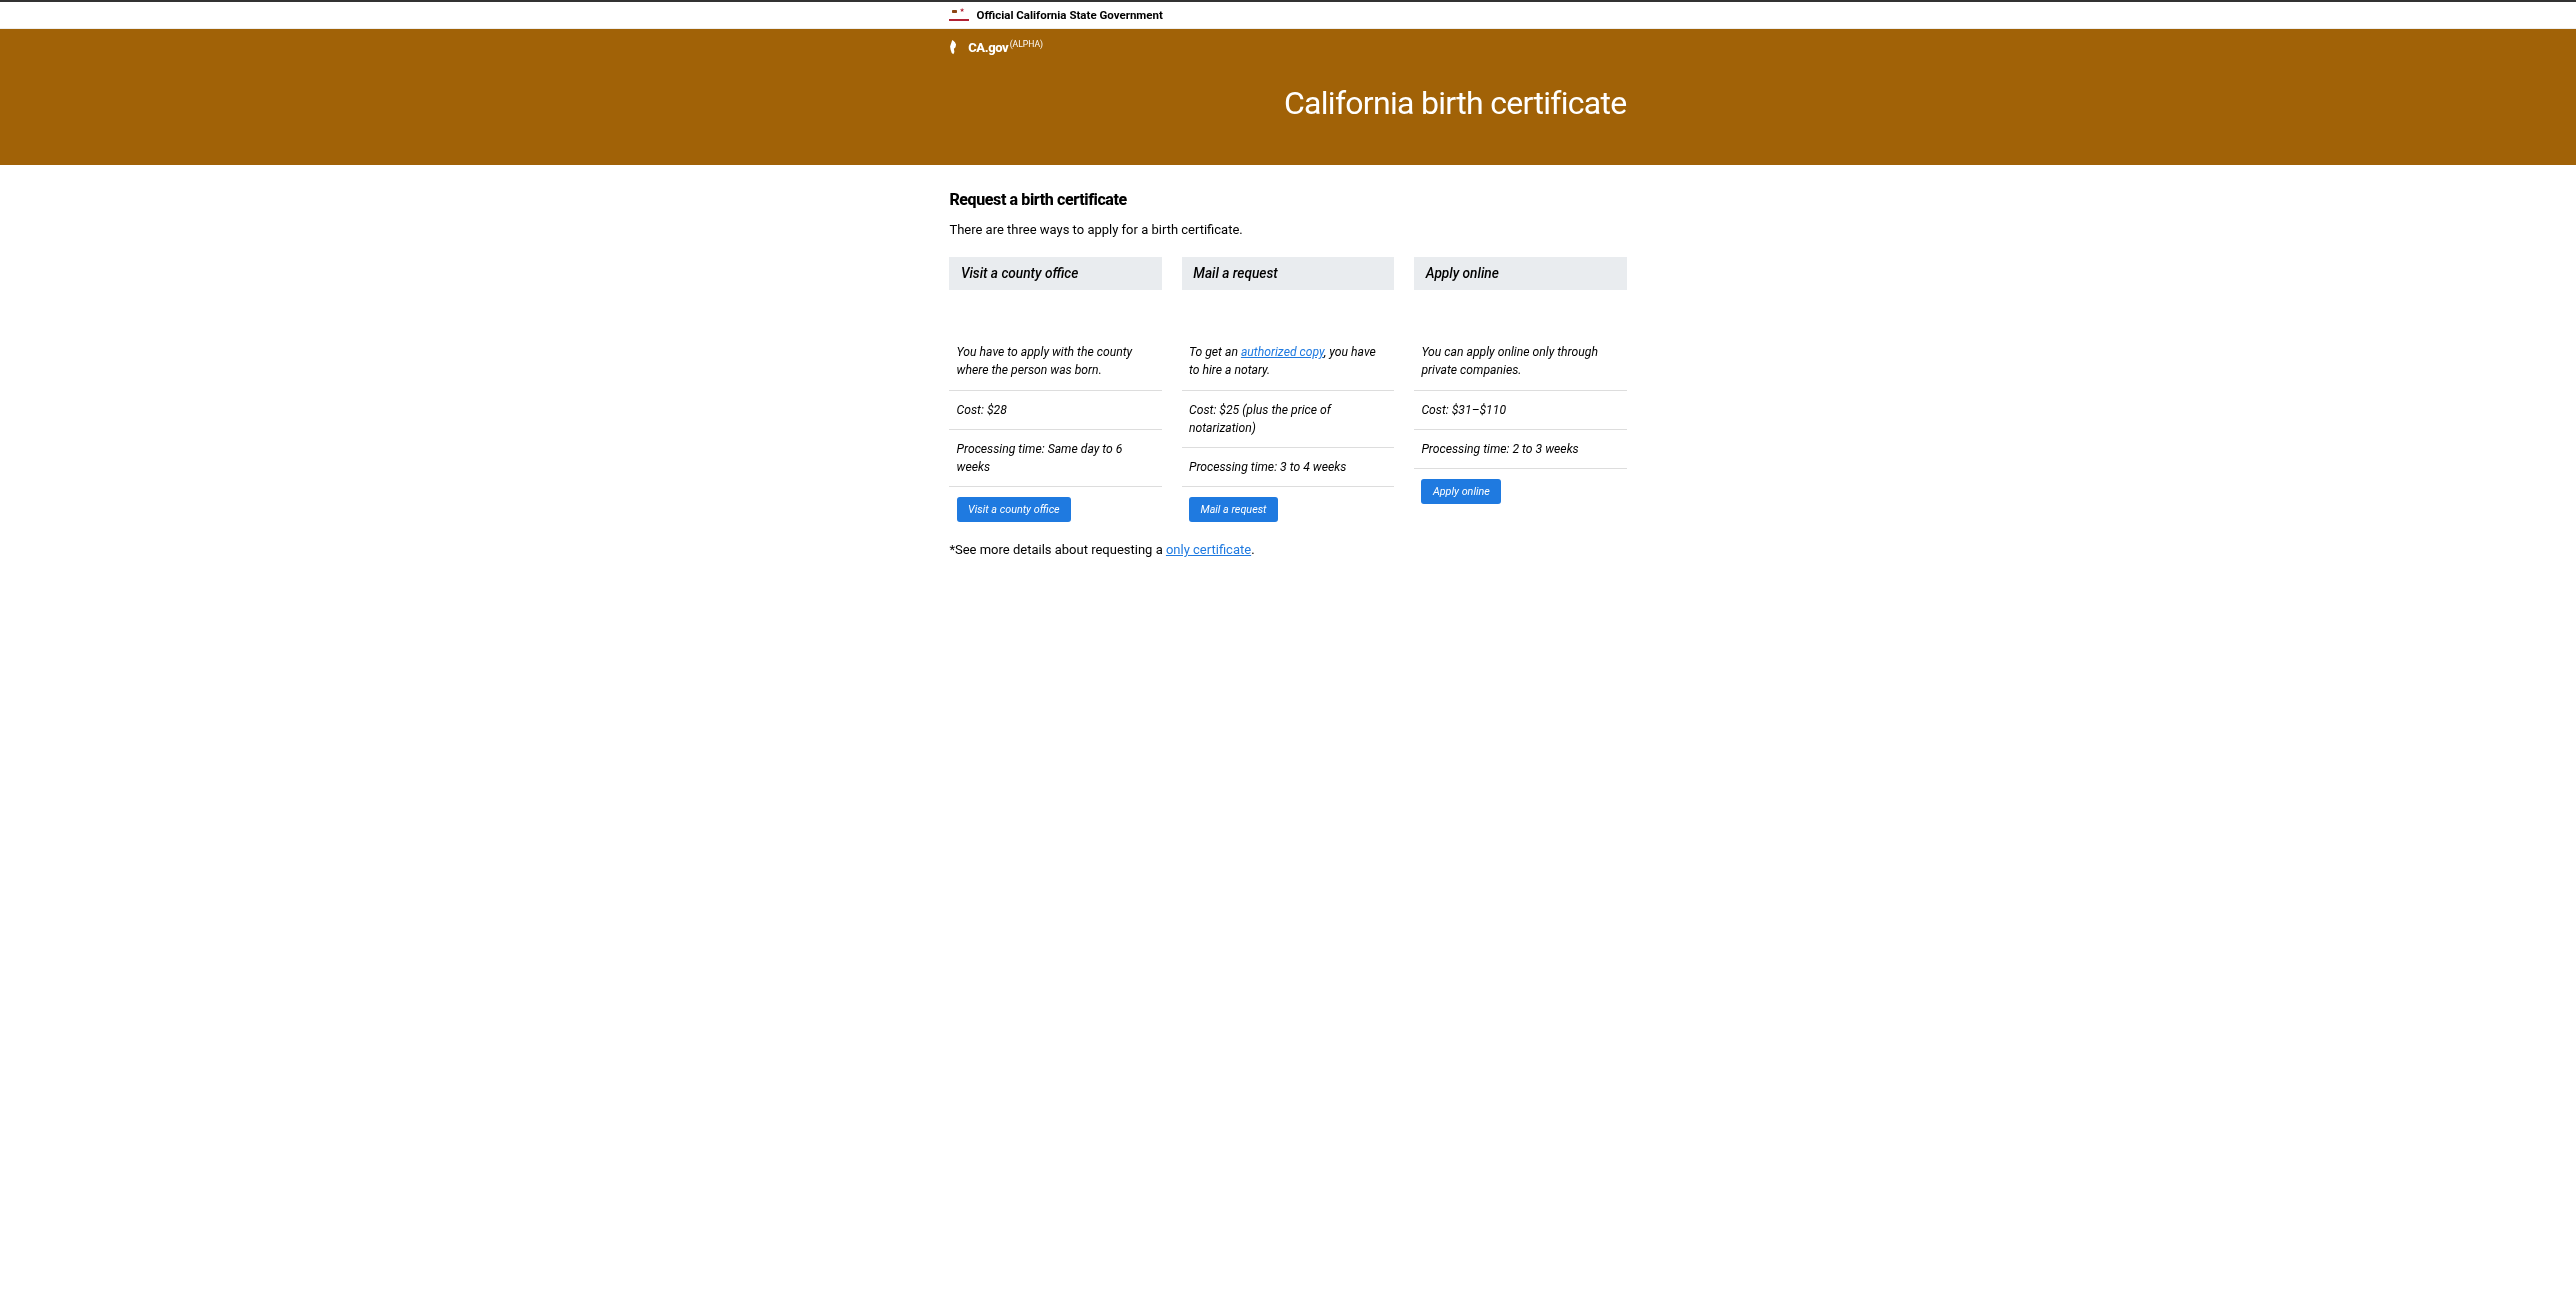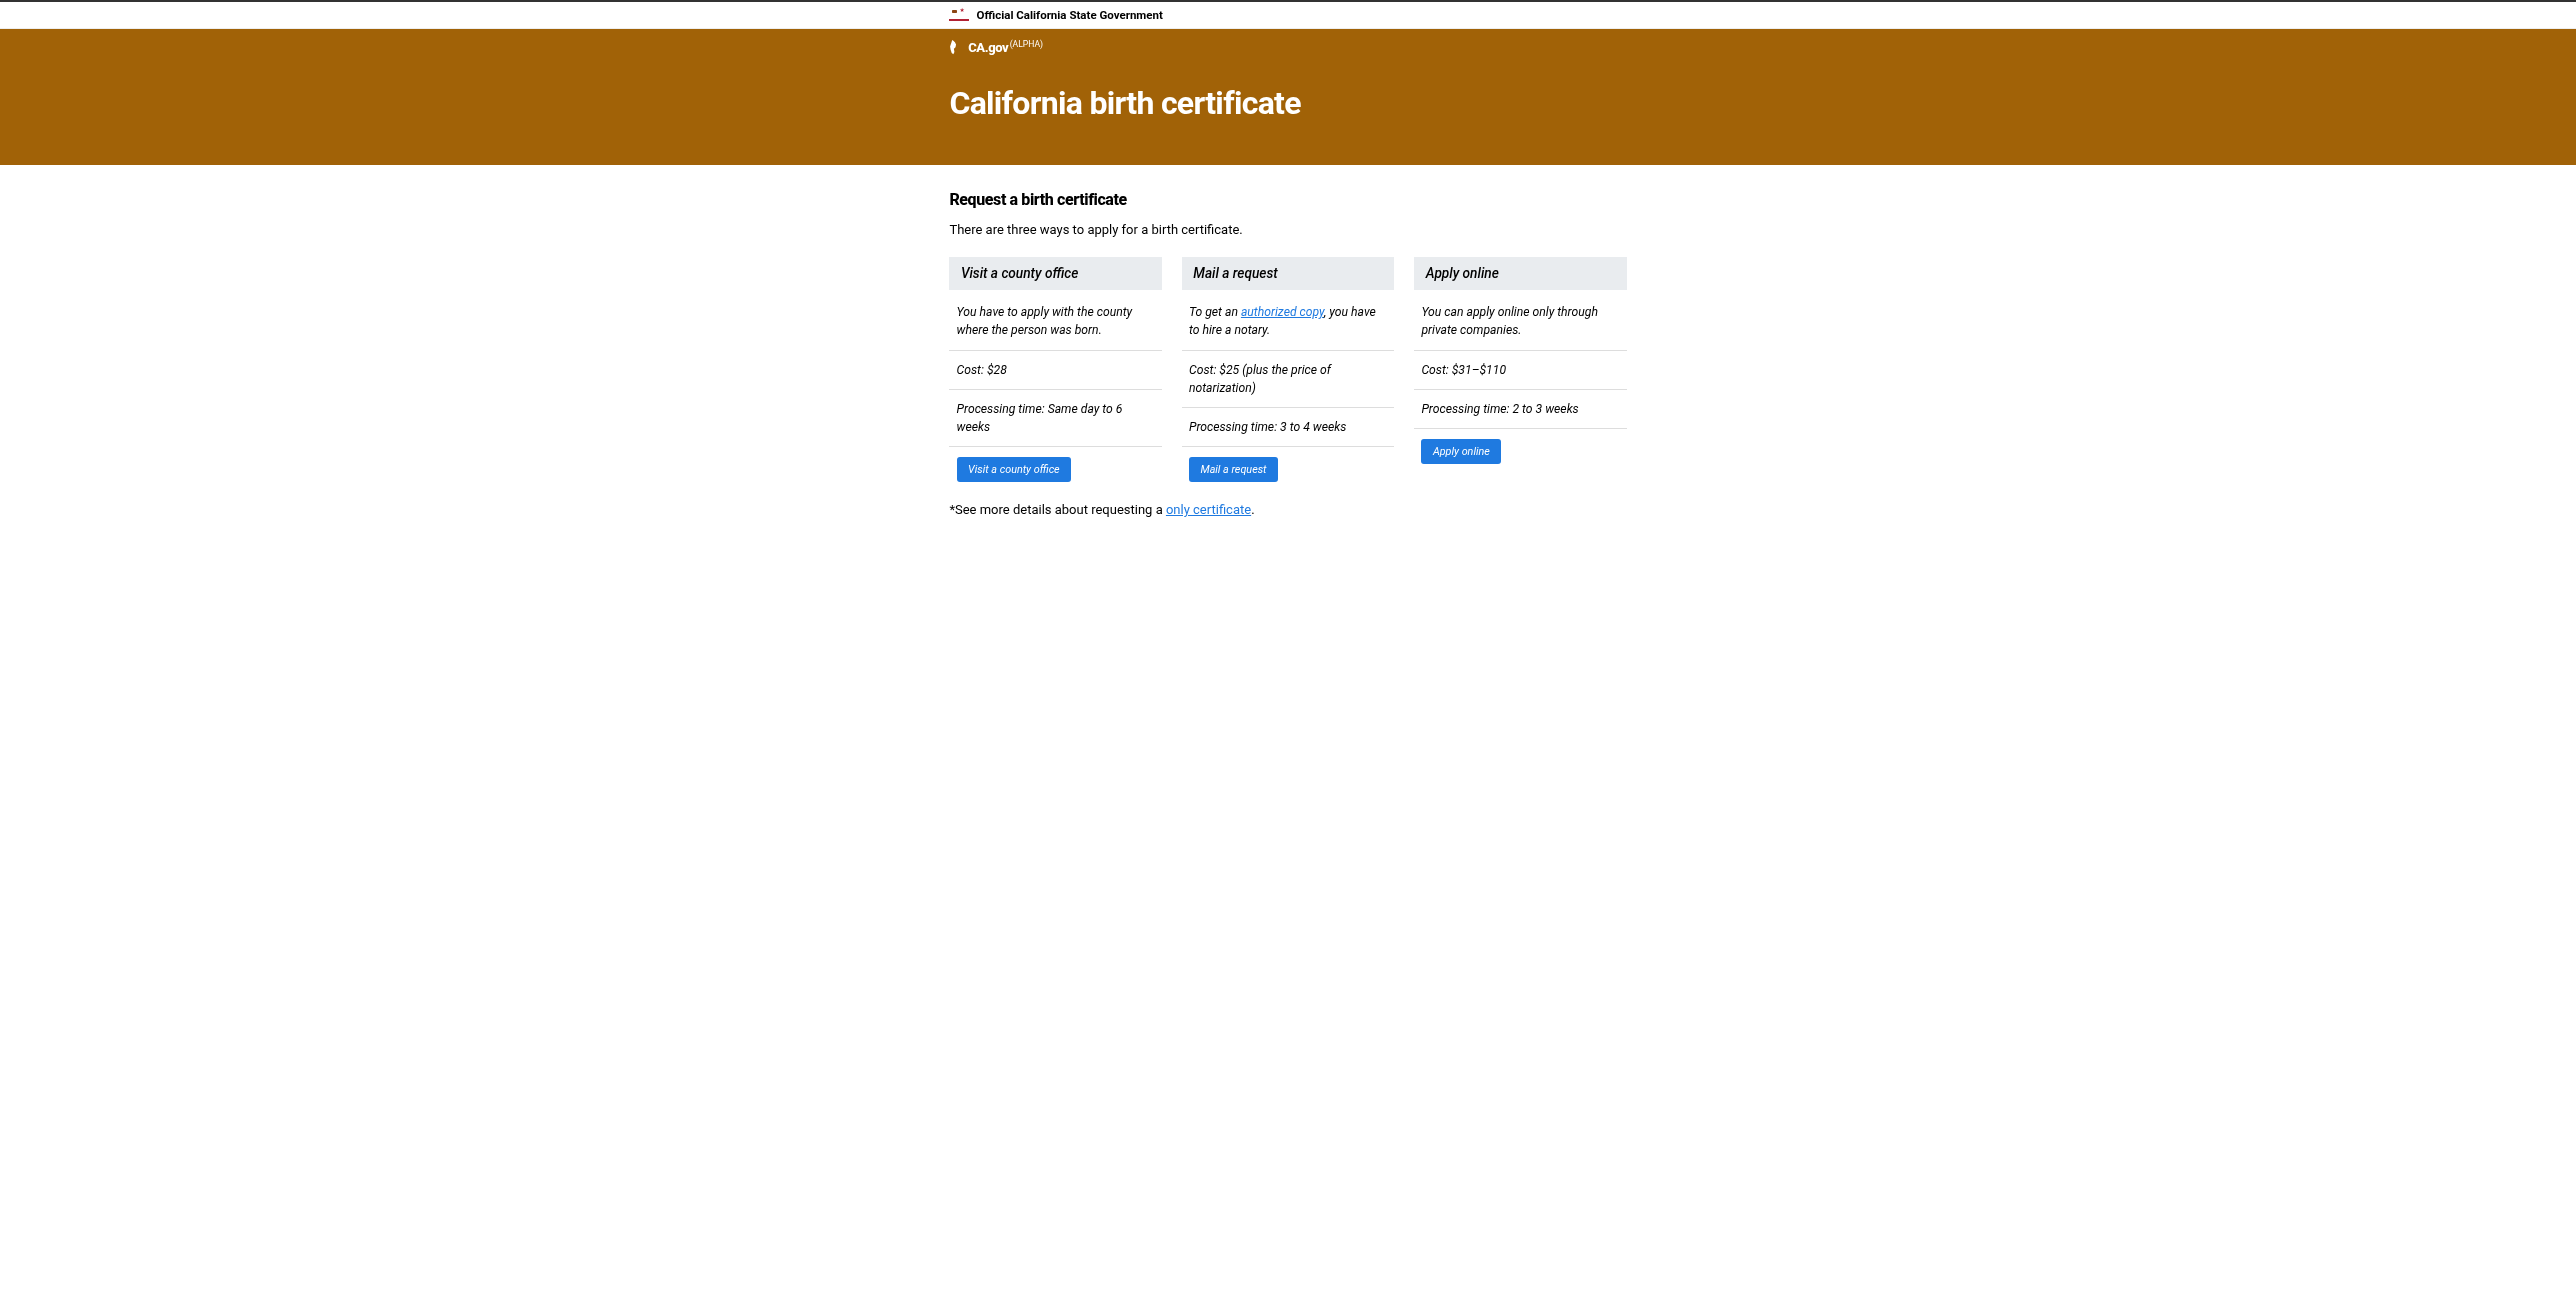--- a/index.html
+++ b/index.html
@@ -86,22 +86,23 @@
       letter-spacing: -0.4px;
     }
     .alpha-text {
       font-size: 8.6px;
       font-weight: 400;
       vertical-align: super;
       margin-left: 1.4px;
     }
     .page-title {
       font-size: 32px;
-      font-weight: 700;
+      font-weight: 400;
       letter-spacing: -0.7px;
+      text-align: right;
     }
     .main-content {
       padding-top: 25px;
     }
     .section-heading {
       font-size: 16px;
       font-weight: 800;
       letter-spacing: -0.4px;
       margin-bottom: 13px;
     }
@@ -130,20 +131,21 @@
       padding: 0;
     }
     .card-item {
       padding: 10px 7.2px;
       border-bottom: 0.7px solid #ddd;
       font-size: 12.2px;
       line-height: 1.5;
     }
     .card-item:first-child {
       padding-top: 13px;
+      margin-top: 40px;
     }
     .card-action {
       padding: 10px 7.2px 0 7.2px;
     }
     .btn-primary {
       display: inline-block;
       background: #1f7ae0;
       color: #fff;
       padding: 5.8px 11.5px;
       border-radius: 2.9px;

